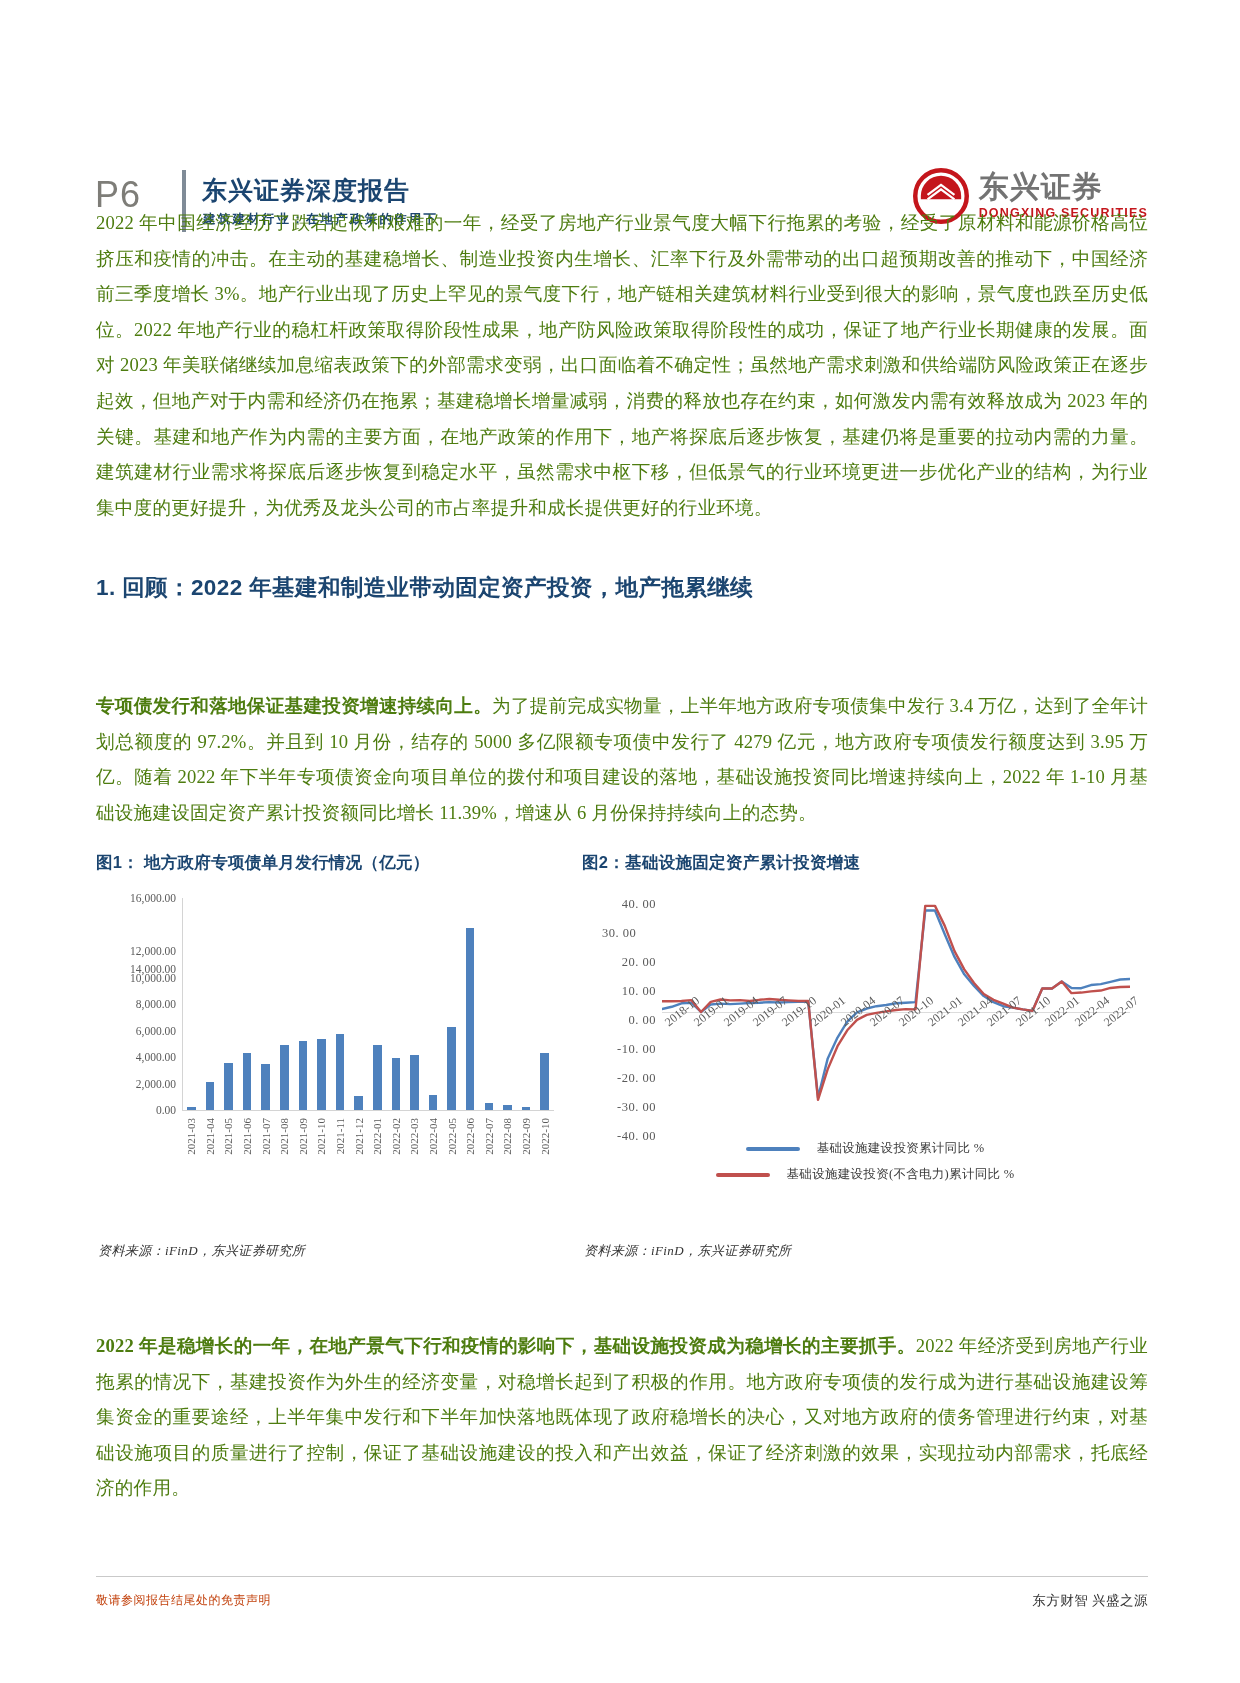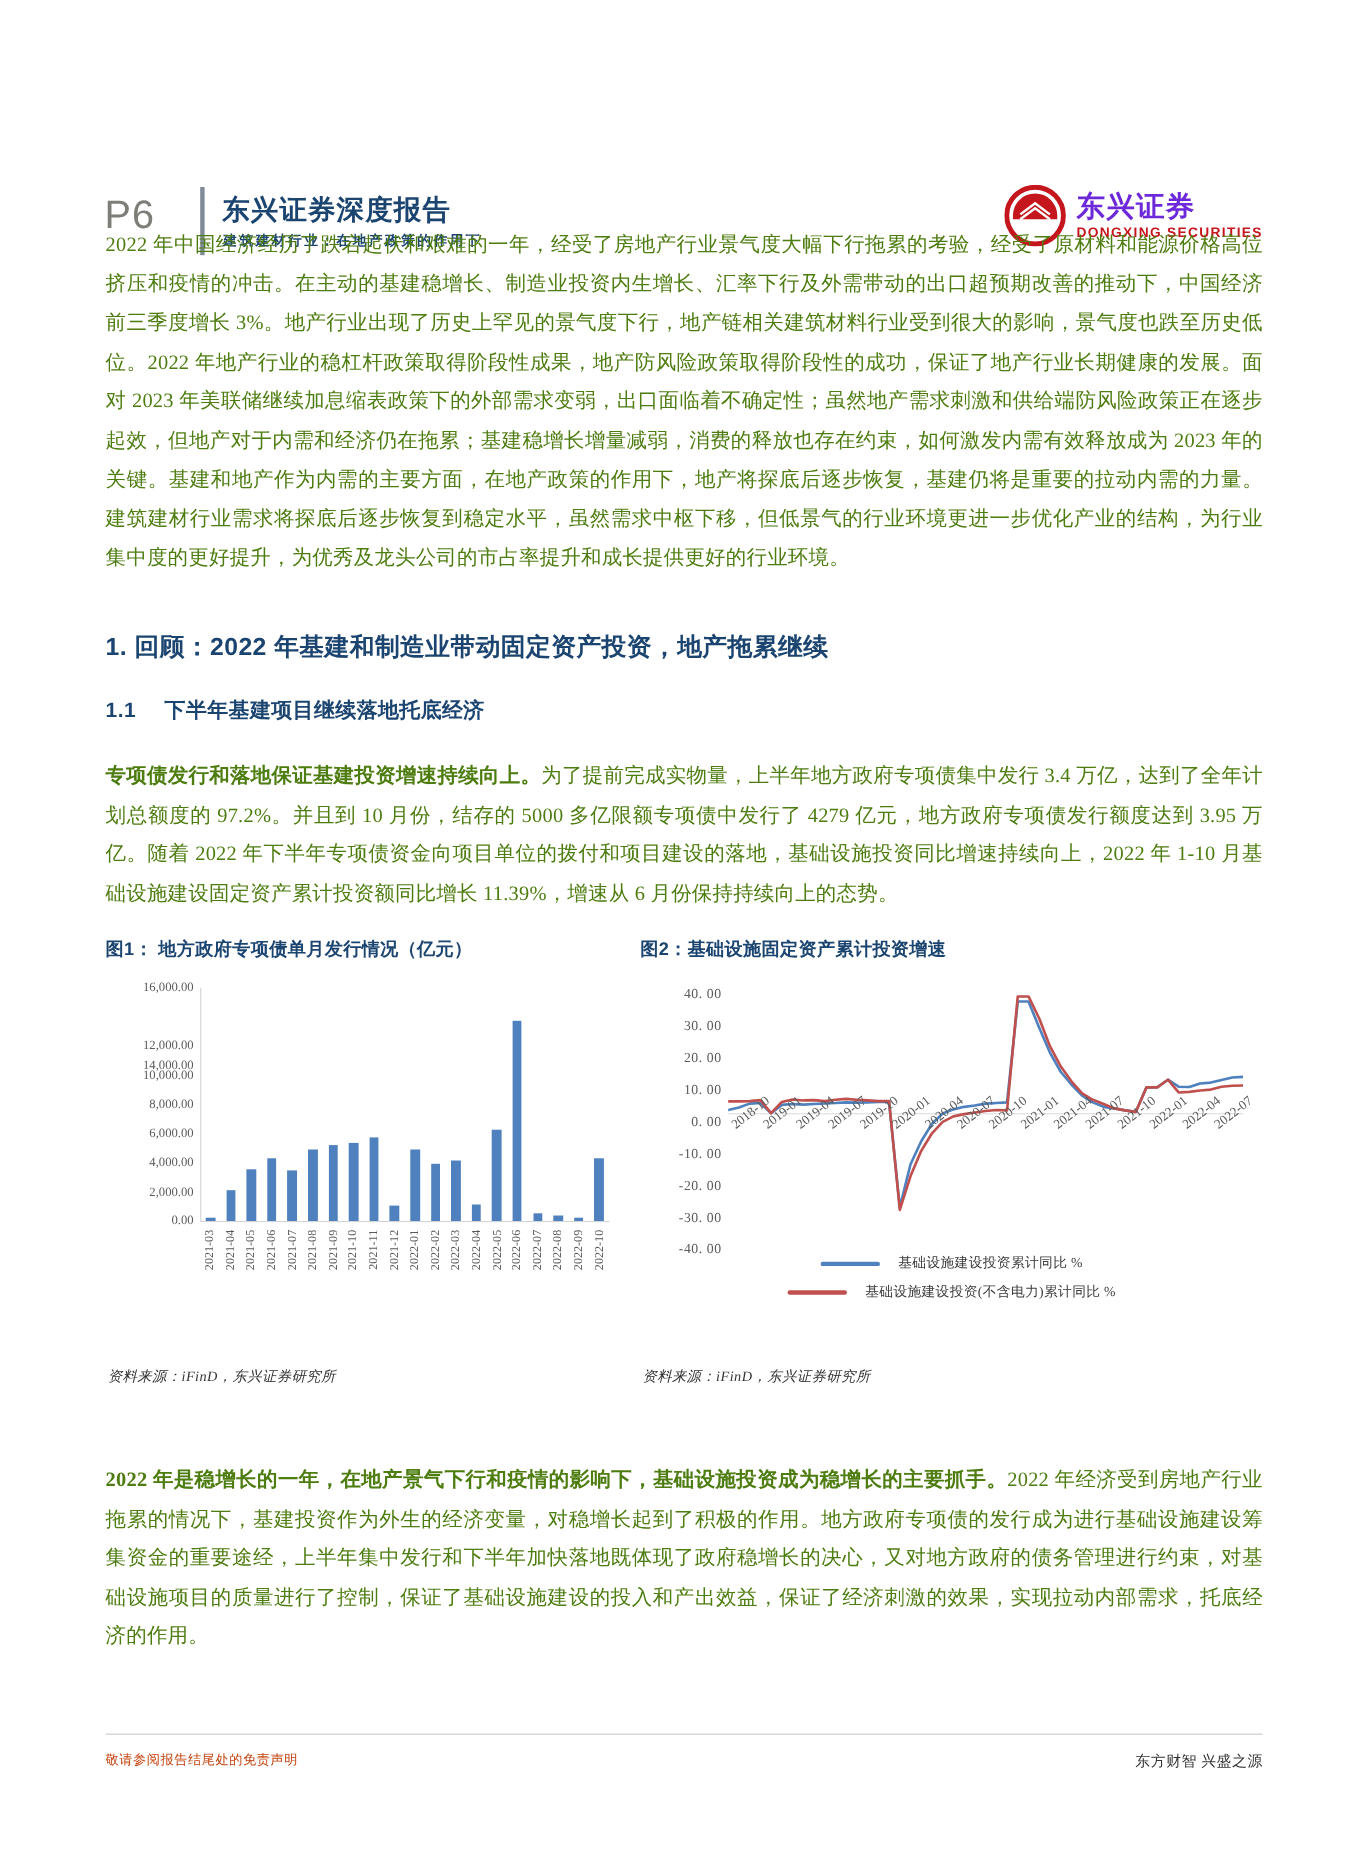--- a/index.html
+++ b/index.html
@@ -34,21 +34,21 @@
   .hdr-sub{
     position:absolute; left:203px; top:133px;
     font-family:"Liberation Serif", serif;
     font-size:12.5px; font-weight:bold; color:#1b4570; letter-spacing:2.2px;
   }
   .logo-wrap{ position:absolute; right:92px; top:90px; display:flex; align-items:center; gap:10px;}
   .logo-mark{ width:56px; height:56px; }
   .logo-txt{ display:flex; flex-direction:column; line-height:1; }
   .logo-cn{
     font-family:"Liberation Sans", sans-serif;
-    font-size:26px; font-weight:bold; color:#6d28d9; letter-spacing:1px;
+    font-size:30px; font-weight:bold; color:#737373; letter-spacing:1px;
   }
   .logo-en{
     font-family:"Liberation Sans", sans-serif;
     font-size:12.5px; font-weight:bold; color:#c4161c; letter-spacing:1.2px;
     margin-top:5px;
   }
 
   
   .body-p{
     position:absolute; left:96px; width:1052px;
@@ -200,23 +200,20 @@
       <div class="logo-txt">
         <div class="logo-cn">东兴证券</div>
         <div class="logo-en">DONGXING SECURITIES</div>
       </div>
     </div>
   </div>
 
   <div class="body-p" id="para1">2022 年中国经济经历了跌宕起伏和艰难的一年，经受了房地产行业景气度大幅下行拖累的考验，经受了原材料和能源价格高位挤压和疫情的冲击。在主动的基建稳增长、制造业投资内生增长、汇率下行及外需带动的出口超预期改善的推动下，中国经济前三季度增长 3%。地产行业出现了历史上罕见的景气度下行，地产链相关建筑材料行业受到很大的影响，景气度也跌至历史低位。2022 年地产行业的稳杠杆政策取得阶段性成果，地产防风险政策取得阶段性的成功，保证了地产行业长期健康的发展。面对 2023 年美联储继续加息缩表政策下的外部需求变弱，出口面临着不确定性；虽然地产需求刺激和供给端防风险政策正在逐步起效，但地产对于内需和经济仍在拖累；基建稳增长增量减弱，消费的释放也存在约束，如何激发内需有效释放成为 2023 年的关键。基建和地产作为内需的主要方面，在地产政策的作用下，地产将探底后逐步恢复，基建仍将是重要的拉动内需的力量。建筑建材行业需求将探底后逐步恢复到稳定水平，虽然需求中枢下移，但低景气的行业环境更进一步优化产业的结构，为行业集中度的更好提升，为优秀及龙头公司的市占率提升和成长提供更好的行业环境。</div>
 
   <div class="h1">1. 回顾：2022 年基建和制造业带动固定资产投资，地产拖累继续</div>
-  <div class="h2">
-    <span class="num">1.1</span><span>下半年基建项目继续落地托底经济</span>
-  </div>
 
   <div class="body-p" id="para2"><b>专项债发行和落地保证基建投资增速持续向上。</b><span>为了提前完成实物量，上半年地方政府专项债集中发行 3.4 万亿，达到了全年计划总额度的 97.2%。并且到 10 月份，结存的 5000 多亿限额专项债中发行了 4279 亿元，地方政府专项债发行额度达到 3.95 万亿。随着 2022 年下半年专项债资金向项目单位的拨付和项目建设的落地，基础设施投资同比增速持续向上，2022 年 1-10 月基础设施建设固定资产累计投资额同比增长 11.39%，增速从 6 月份保持持续向上的态势。</span></div>
 
   <div class="fig-title" id="fig1-title">图1： 地方政府专项债单月发行情况（亿元）</div>
   <div class="fig-title" id="fig2-title">图2：基础设施固定资产累计投资增速</div>
 
   <div class="fig-box" id="fig1-box">
     <div class="c1-ylabels" id="c1-ylabels">
         <div class="c1-yl" style="top: 212px;">0.00</div>
         <div class="c1-yl" style="top: 185.5px;">2,000.00</div>
@@ -355,21 +352,21 @@
         <div class="c1-xl-slot">
           <div class="c1-xl">2022-10</div>
         </div>
       </div>
   </div>
   <div class="fig-src" id="fig1-src">资料来源：iFinD，东兴证券研究所</div>
 
   <div class="fig-box" id="fig2-box">
     <div class="c2-ylabels" id="c2-ylabels">
         <div class="c2-yl" style="top: 8px;">40. 00</div>
-        <div class="c2-yl" style="top: 37px;">30. 00</div>
+        <div class="c2-yl" style="top: 37px; text-align: center;">30. 00</div>
         <div class="c2-yl" style="top: 66px;">20. 00</div>
         <div class="c2-yl" style="top: 95px;">10. 00</div>
         <div class="c2-yl" style="top: 124px;">0. 00</div>
         <div class="c2-yl" style="top: 153px;">-10. 00</div>
         <div class="c2-yl" style="top: 182px;">-20. 00</div>
         <div class="c2-yl" style="top: 211px;">-30. 00</div>
         <div class="c2-yl" style="top: 240px;">-40. 00</div>
       </div>
     <div class="c2-zero" id="c2-zero" style="top: 124px;"></div>
     <div class="c2-plot">

